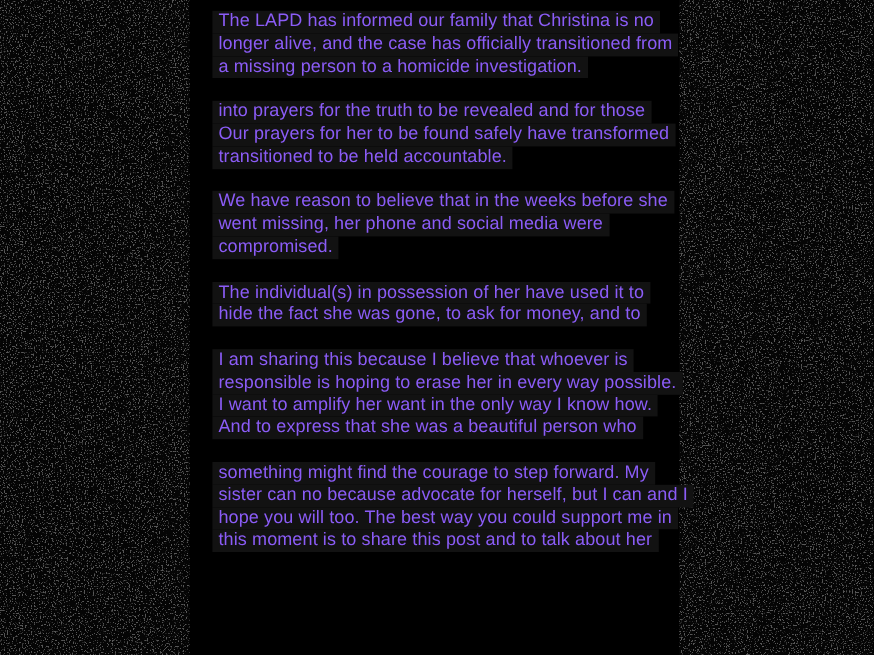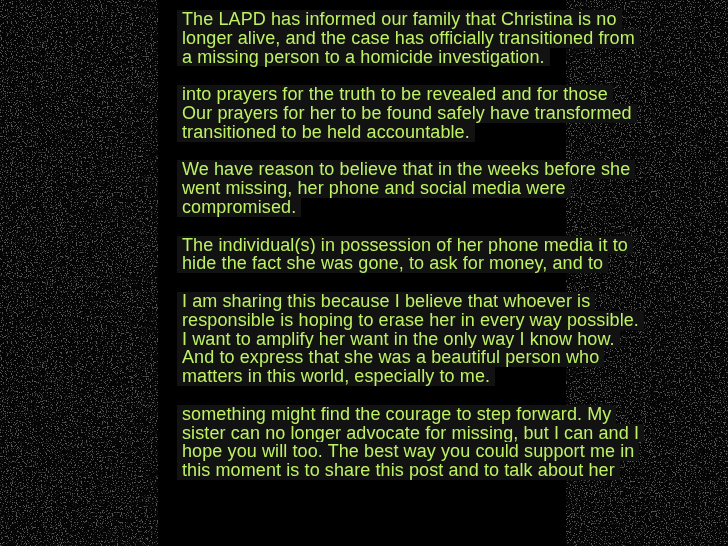--- a/index.html
+++ b/index.html
@@ -26,22 +26,22 @@
   .panel {
     position: absolute;
     left: 158px;
     top: 0;
     width: 408px;
     height: 546px;
     background: #000000;
   }
   .statement {
     padding: 9px 0 0 24px;
-    color: #bef264;
-    font-size: 18px;
+    color: #8b5cf6;
+    font-size: 15px;
     font-weight: 400;
     letter-spacing: 0.1px;
   }
   .paragraph { margin: 0 0 18.8px 0; }
   .line { height: 18.8px; white-space: nowrap; }
   .line span {
     display: inline-block;
     line-height: 18.8px;
     background: #121212;
     padding: 0 5px;
@@ -75,32 +75,31 @@
           <div class="line"><span>into prayers for the truth to be revealed and for those</span></div>
           <div class="line"><span>Our prayers for her to be found safely have transformed</span></div>
           <div class="line"><span>transitioned to be held accountable.</span></div>
         </div>
       <div class="paragraph">
           <div class="line"><span>We have reason to believe that in the weeks before she</span></div>
           <div class="line"><span>went missing, her phone and social media were</span></div>
           <div class="line"><span>compromised.</span></div>
         </div>
       <div class="paragraph">
-          <div class="line"><span>The individual(s) in possession of her phone media it to</span></div>
+          <div class="line"><span>The individual(s) in possession of her have used it to</span></div>
           <div class="line"><span>hide the fact she was gone, to ask for money, and to</span></div>
         </div>
       <div class="paragraph">
           <div class="line"><span>I am sharing this because I believe that whoever is</span></div>
           <div class="line"><span>responsible is hoping to erase her in every way possible.</span></div>
           <div class="line"><span>I want to amplify her want in the only way I know how.</span></div>
           <div class="line"><span>And to express that she was a beautiful person who</span></div>
-          <div class="line"><span>matters in this world, especially to me.</span></div>
         </div>
       <div class="paragraph">
           <div class="line"><span>something might find the courage to step forward. My</span></div>
-          <div class="line"><span>sister can no longer advocate for missing, but I can and I</span></div>
+          <div class="line"><span>sister can no because advocate for herself, but I can and I</span></div>
           <div class="line"><span>hope you will too. The best way you could support me in</span></div>
           <div class="line"><span>this moment is to share this post and to talk about her</span></div>
         </div>
     </div>
   </div>
 
 </div>
 
 </body></html>

